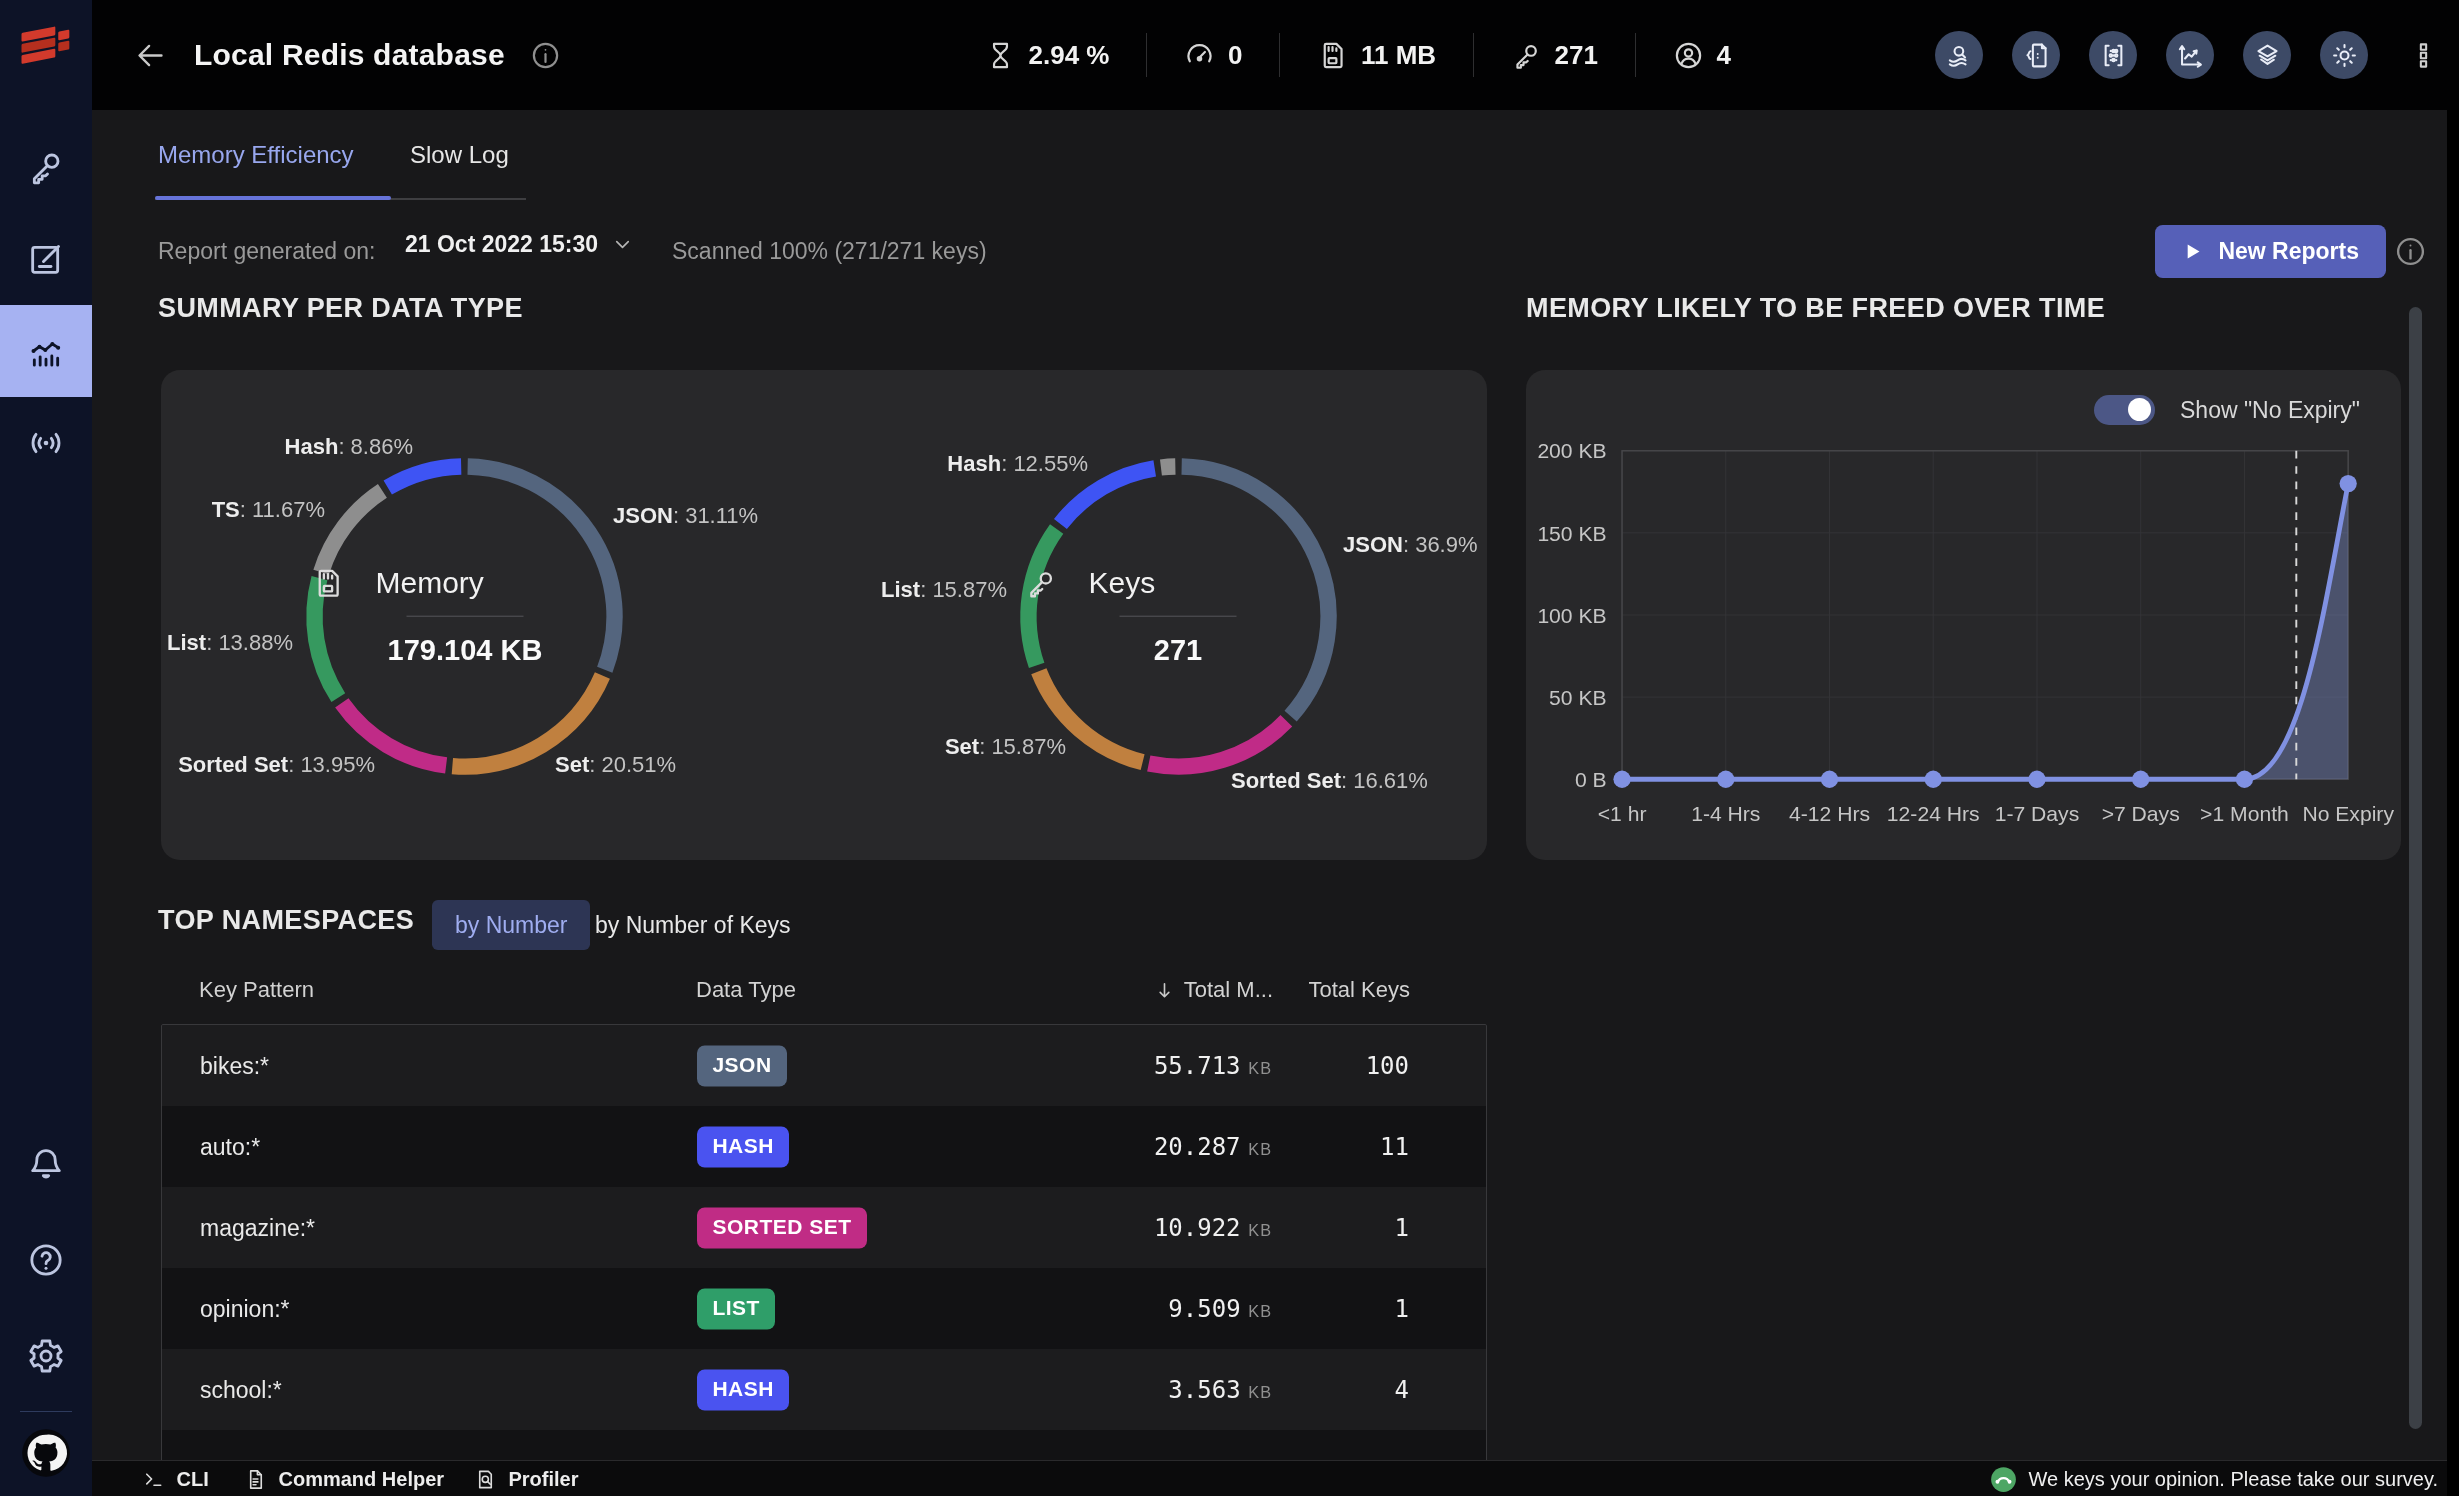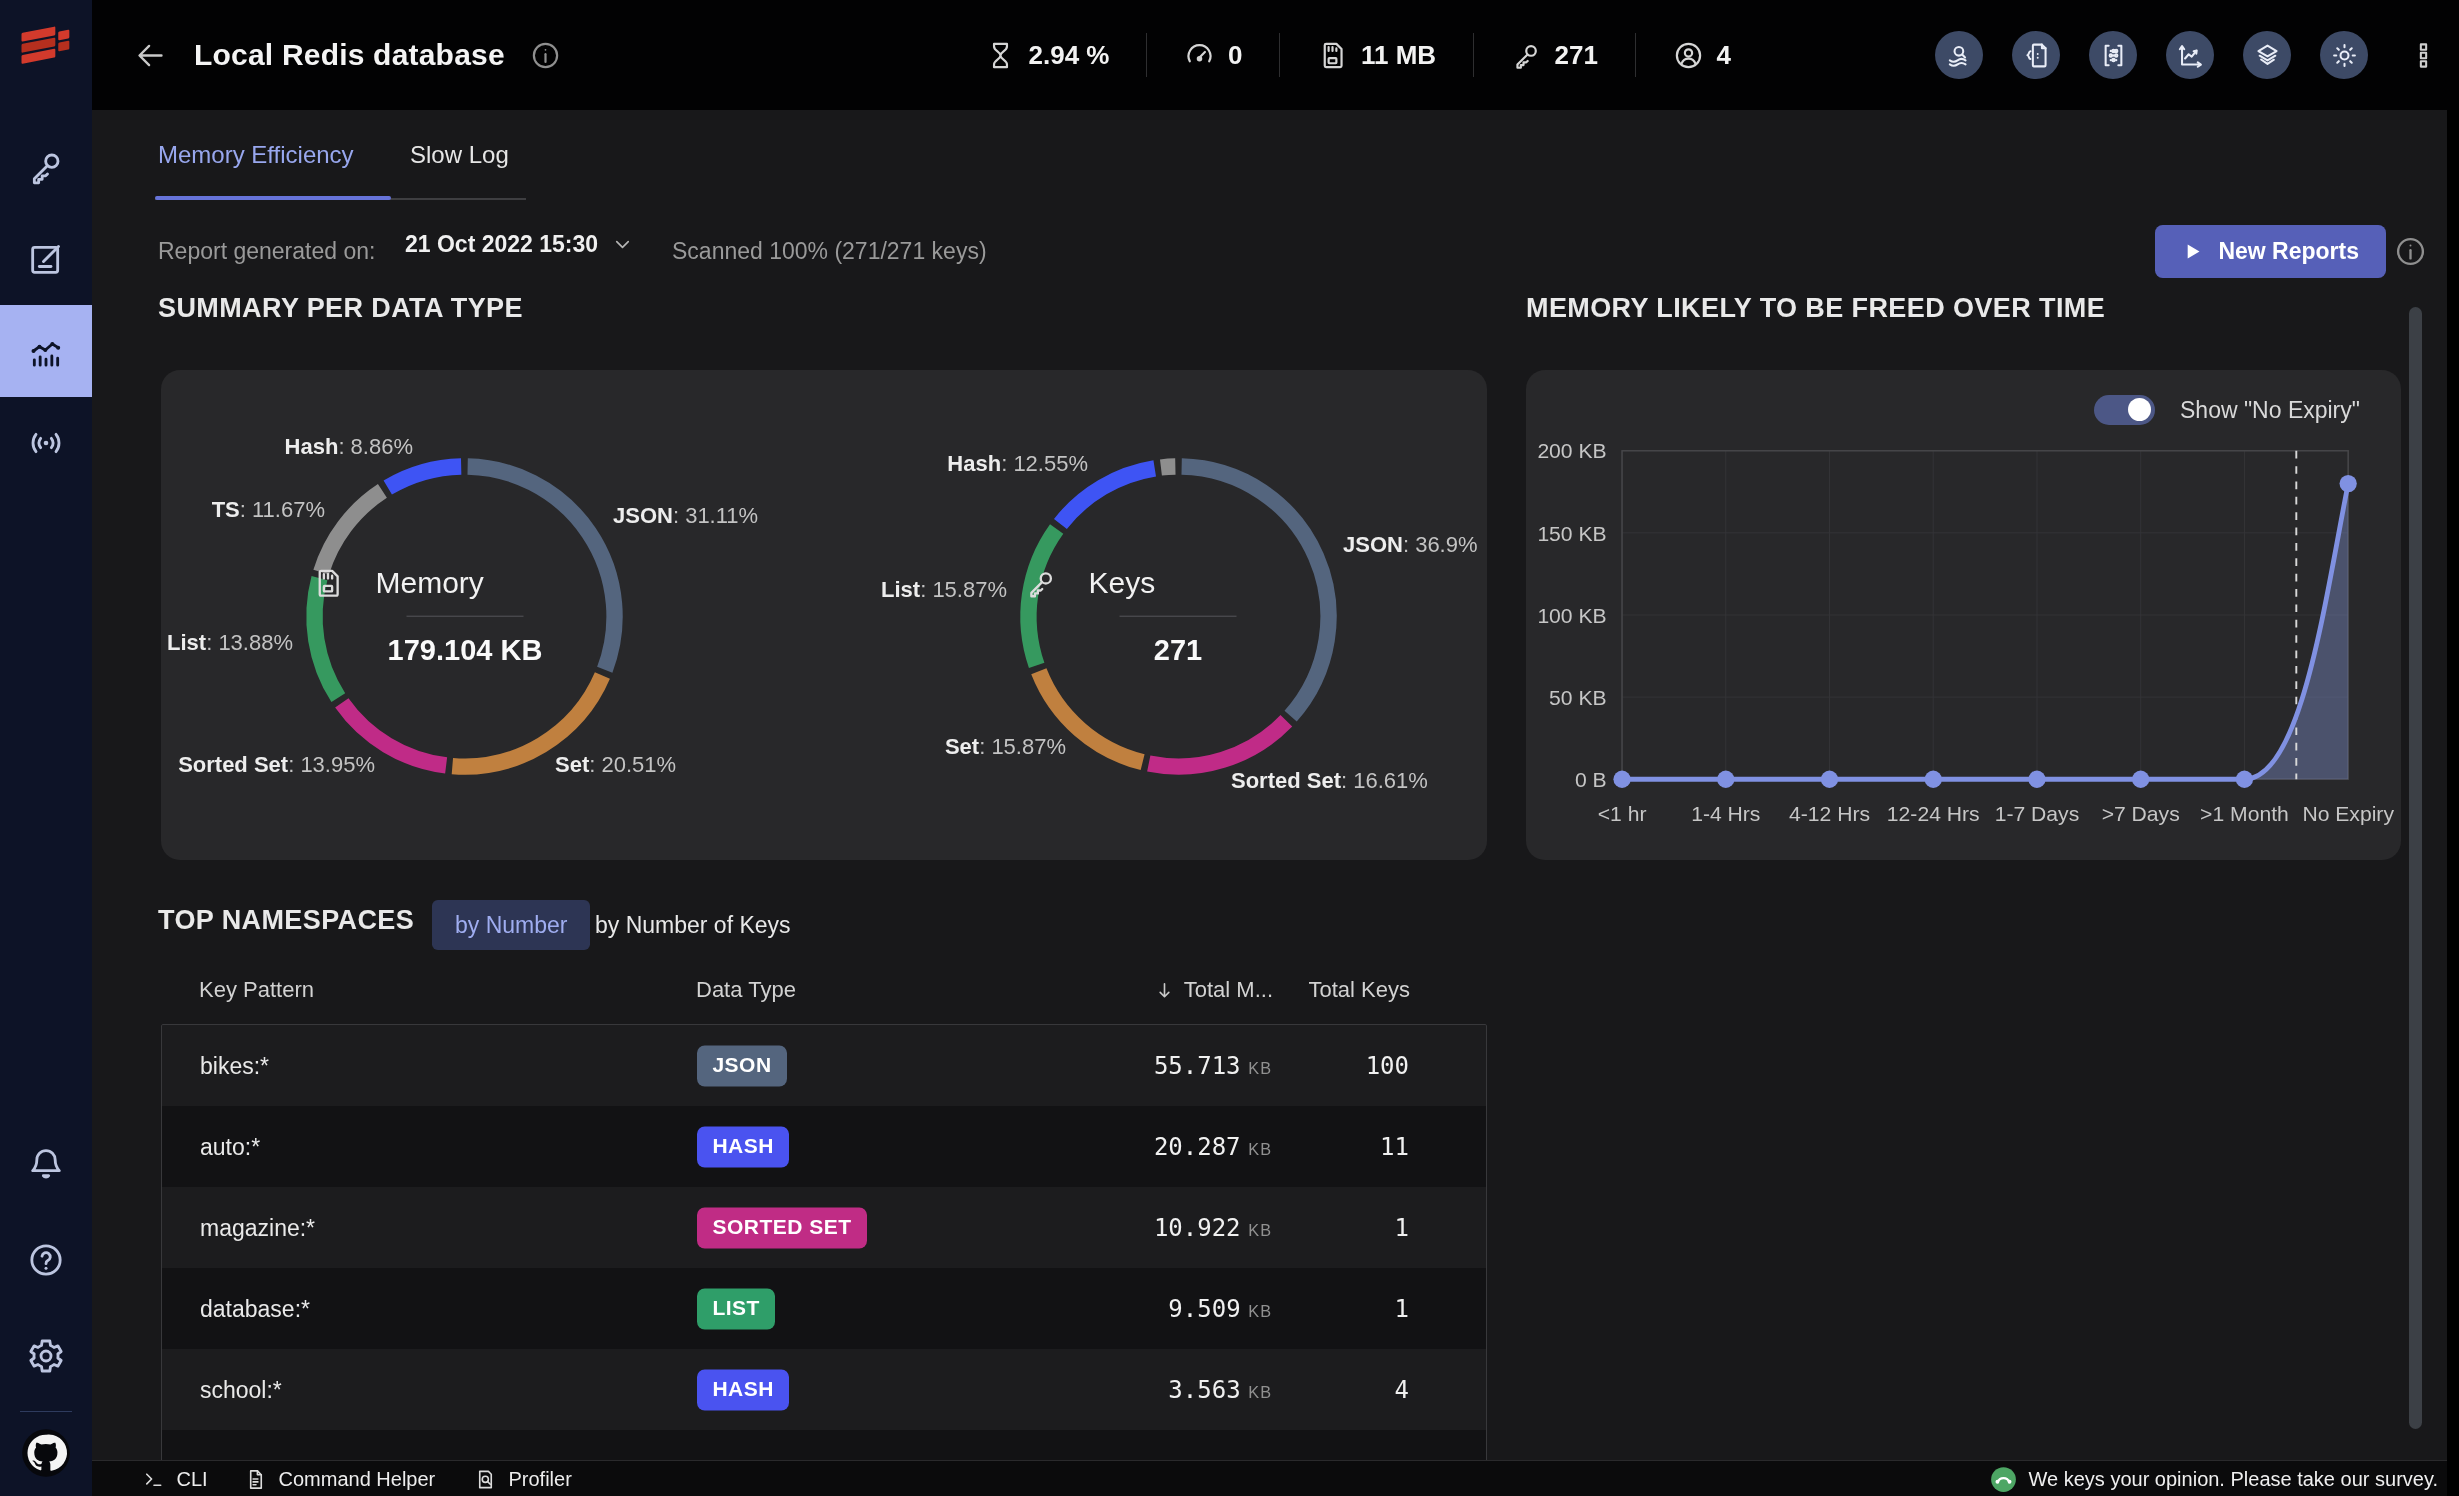--- a/index.html
+++ b/index.html
@@ -90,21 +90,21 @@
   .cell-pattern{position:absolute;left:38px;top:50%;transform:translateY(-50%);font-size:23px;color:#e9e9e9}
   .badge{position:absolute;left:535px;top:50%;transform:translateY(-50%);padding:8.6px 15.4px;border-radius:7.7px;
          font-size:21px;font-weight:600;letter-spacing:0.5px;color:#fff}
   .cell-mem{position:absolute;right:214px;top:50%;transform:translateY(-50%);white-space:nowrap}
   .cell-keys{position:absolute;right:77px;top:50%;transform:translateY(-50%)}
   .mono{font-family:"DejaVu Sans Mono",monospace;font-size:24px;color:#f0f0f0}
   .unit{font-size:16.3px;color:#909090;margin-left:7.7px;letter-spacing:1px}
 
   
   .bottombar{position:absolute;left:92px;right:0;bottom:0;height:36px;background:#0b0b0c;border-top:1px solid #2a2a2c;z-index:5}
-  .bb-item{position:absolute;top:0;height:36px;display:flex;align-items:center;gap:11.5px;font-size:20px;font-weight:400;color:#ededed}
+  .bb-item{position:absolute;top:0;height:36px;display:flex;align-items:center;gap:11.5px;font-size:20px;font-weight:700;color:#ededed}
   .bb-item .icn{width:23px;height:23px;color:#dcdcdc}
   .bb-cli{left:50px}.bb-helper{left:152px}.bb-profiler{left:382px}
   .bb-survey{right:21px;font-weight:400;color:#f0f0f0}
   .bb-survey .icn{width:27px;height:27px}
 
   .scroll-thumb{position:absolute;left:2409px;top:307px;width:12.5px;height:1122px;background:#3c4046;border-radius:6.7px;z-index:7}
   .right-edge{position:absolute;left:2447px;top:110px;width:12.5px;bottom:0;background:#000;z-index:6}
 </style>
 </head>
 <body>
@@ -522,21 +522,21 @@
         <span class="cell-mem"><span class="mono">20.287</span><span class="unit">KB</span></span>
         <span class="cell-keys mono">11</span>
       </div>
       <div class="row">
         <span class="cell-pattern">magazine:*</span>
         <span class="badge" style="background: rgb(192, 44, 133);">SORTED SET</span>
         <span class="cell-mem"><span class="mono">10.922</span><span class="unit">KB</span></span>
         <span class="cell-keys mono">1</span>
       </div>
       <div class="row dark">
-        <span class="cell-pattern">database:*</span>
+        <span class="cell-pattern">opinion:*</span>
         <span class="badge" style="background: rgb(47, 158, 105);">LIST</span>
         <span class="cell-mem"><span class="mono">9.509</span><span class="unit">KB</span></span>
         <span class="cell-keys mono">1</span>
       </div>
       <div class="row">
         <span class="cell-pattern">school:*</span>
         <span class="badge" style="background: rgb(74, 83, 240);">HASH</span>
         <span class="cell-mem"><span class="mono">3.563</span><span class="unit">KB</span></span>
         <span class="cell-keys mono">4</span>
       </div>

